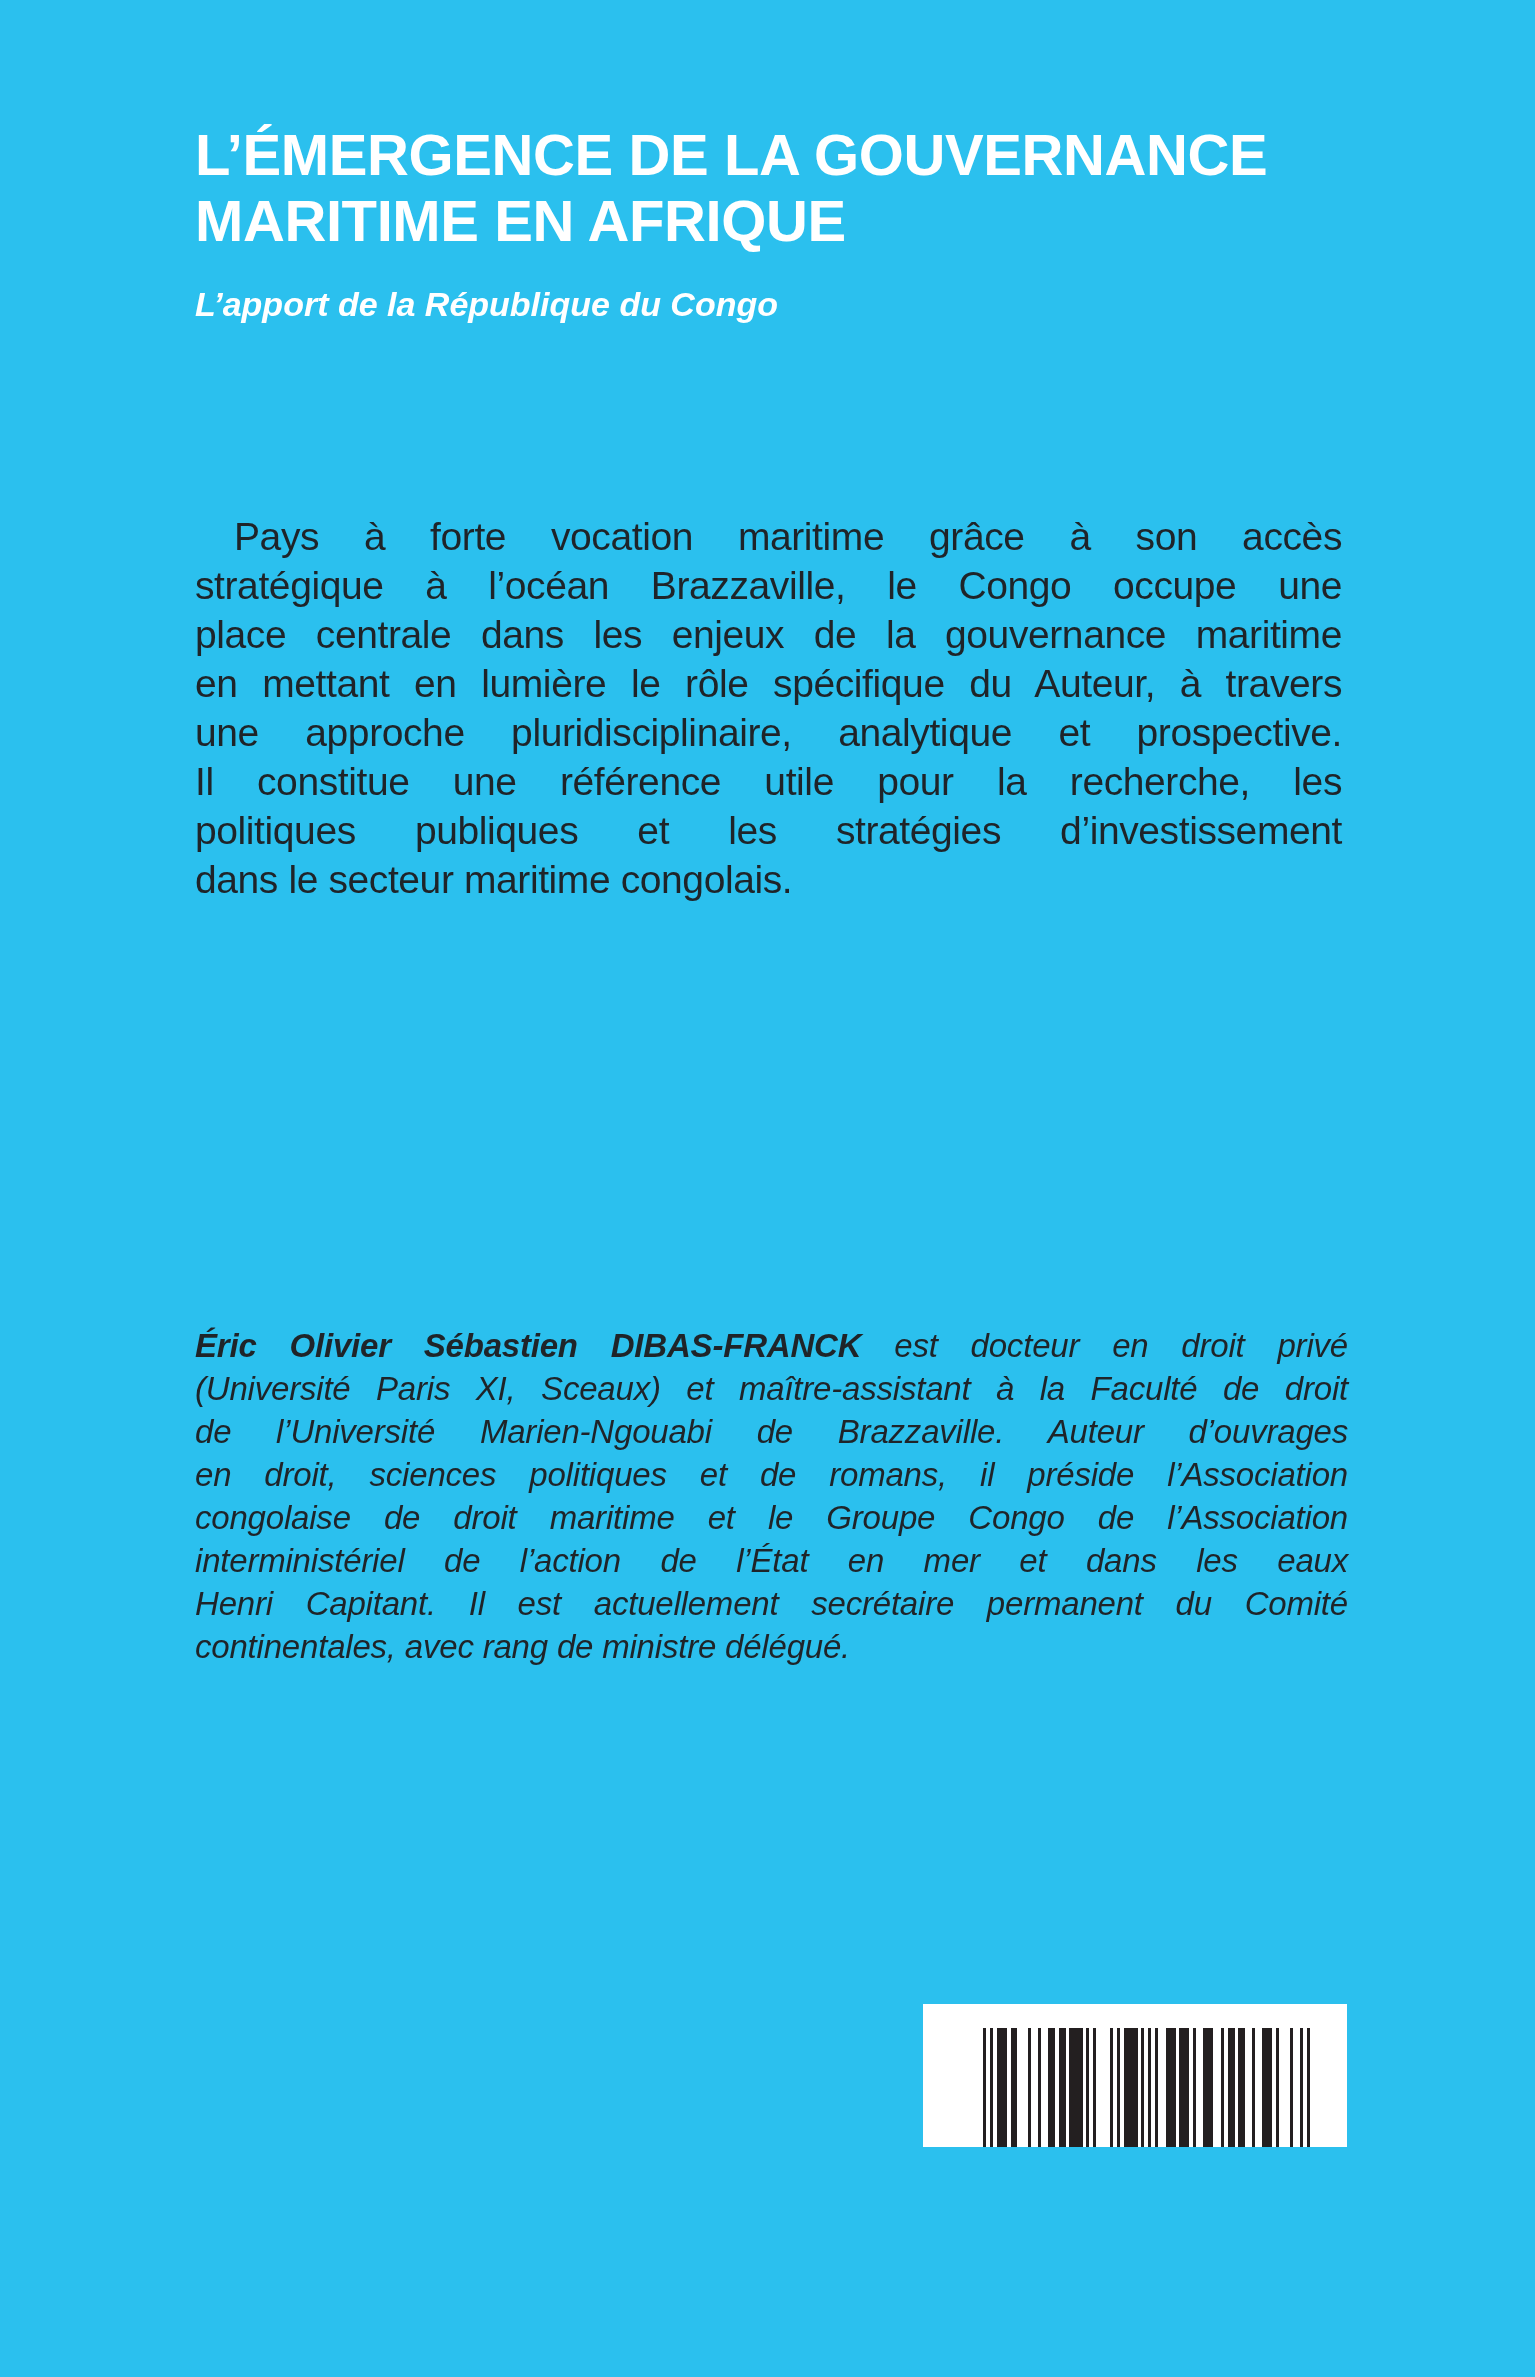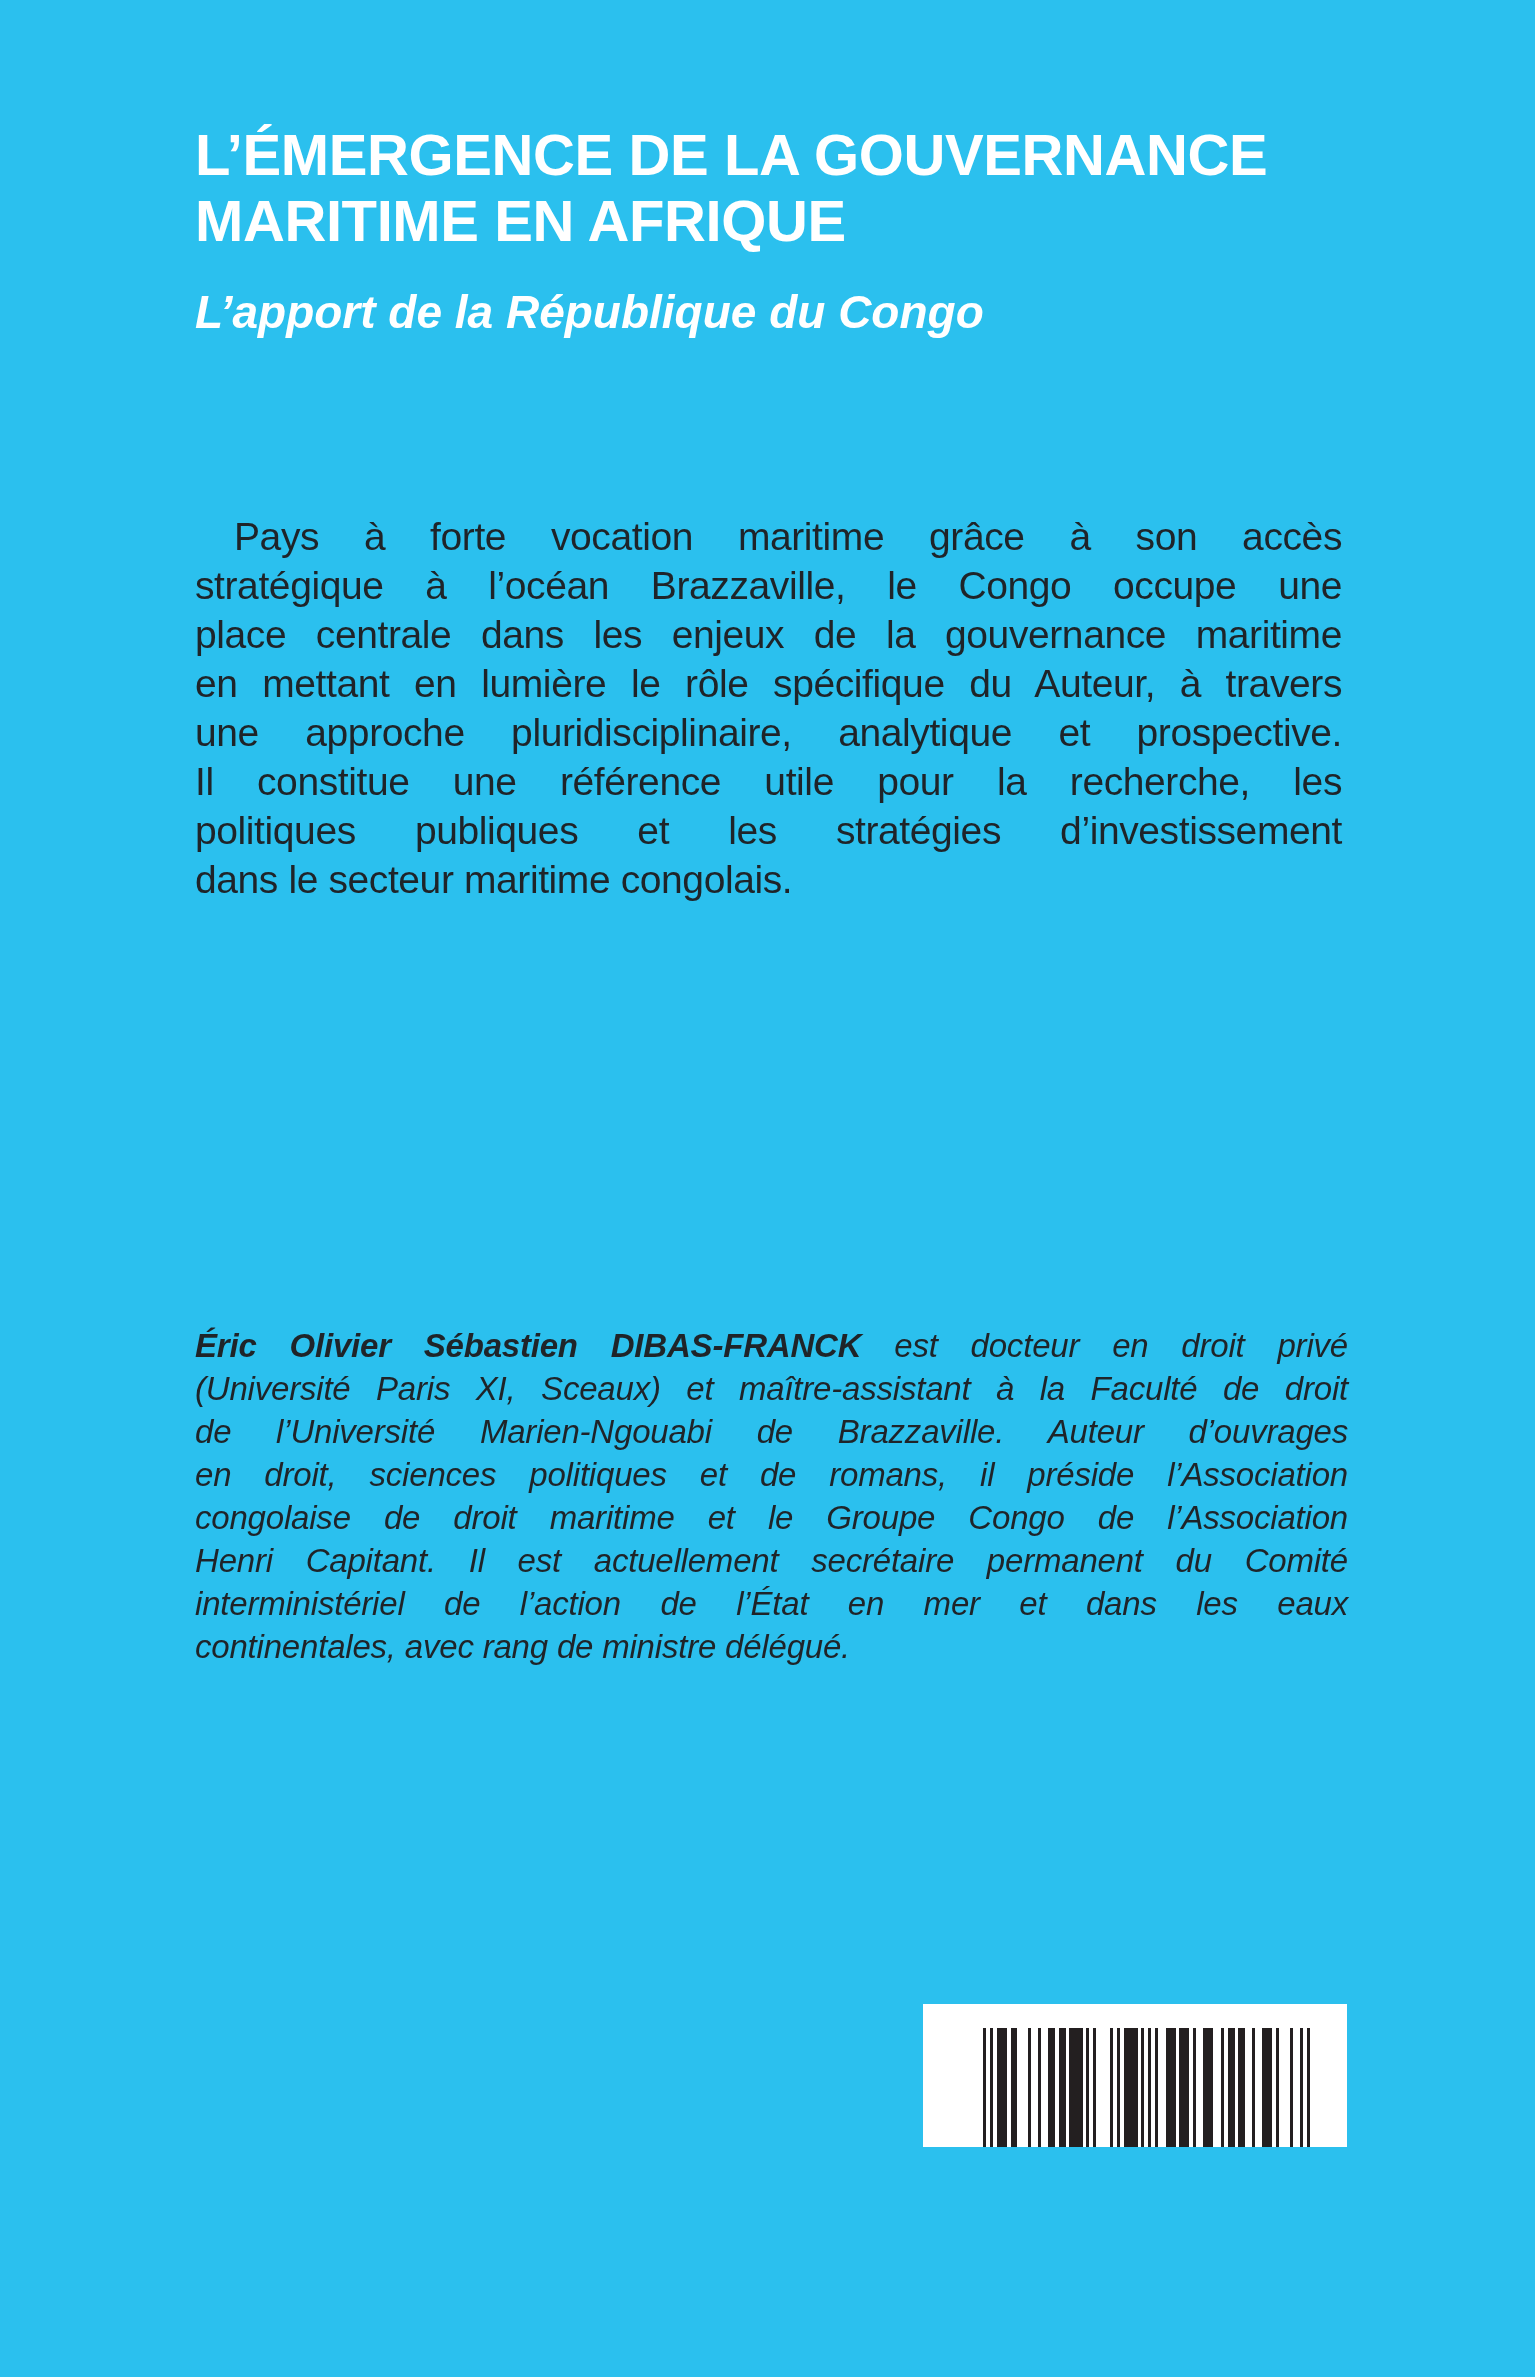--- a/index.html
+++ b/index.html
@@ -10,21 +10,21 @@
     color:var(--ink,#1f2429);
     text-decoration:underline;
   }
   .title{
     position:absolute;left:195px;top:122px;width:1191px;
     color:var(--title,#ffffff);font-weight:bold;font-size:58px;line-height:66px;
     letter-spacing:-0.4px;
   }
   .subtitle{
     position:absolute;left:195px;top:285px;width:1174px;
-    color:var(--title,#ffffff);font-weight:bold;font-style:italic;font-size:46px;
+    color:var(--title,#ffffff);font-weight:bold;font-style:italic;font-size:34px;
   }
   .synopsis{
     position:absolute;left:195px;top:512px;width:1147px;
     font-size:39px;line-height:49px;letter-spacing:-0.4px;
   }
   .synopsis .jline:first-child{text-indent:39px;}
   .bio{
     position:absolute;left:195px;top:1324px;width:1153px;
     font-size:33px;line-height:43px;font-style:italic;letter-spacing:-0.2px;
   }
@@ -75,22 +75,22 @@
       <div class="jline">politiques publiques et les stratégies d’investissement</div>
       <div class="jline last">dans le secteur maritime congolais.</div>
     </div>
 
   <div class="bio">
       <div class="jline"><span class="bold-lead">Éric Olivier Sébastien DIBAS-FRANCK</span><span> est docteur en droit privé</span></div>
       <div class="jline"><span class="bold-lead"></span><span>(Université Paris XI, Sceaux) et maître-assistant à la Faculté de droit</span></div>
       <div class="jline"><span class="bold-lead"></span><span>de l’Université Marien-Ngouabi de Brazzaville. Auteur d’ouvrages</span></div>
       <div class="jline"><span class="bold-lead"></span><span>en droit, sciences politiques et de romans, il préside l’Association</span></div>
       <div class="jline"><span class="bold-lead"></span><span>congolaise de droit maritime et le Groupe Congo de l’Association</span></div>
+      <div class="jline"><span class="bold-lead"></span><span>interministériel de l’action de l’État en mer et dans les eaux</span></div>
       <div class="jline"><span class="bold-lead"></span><span>Henri Capitant. Il est actuellement secrétaire permanent du Comité</span></div>
-      <div class="jline"><span class="bold-lead"></span><span>interministériel de l’action de l’État en mer et dans les eaux</span></div>
       <div class="jline last"><span class="bold-lead"></span><span>continentales, avec rang de ministre délégué.</span></div>
     </div>
 
   <div class="isbn">ISBN : 978-2-336-59025-7</div>
   <div class="price">34 €</div>
 
   <div class="barcode-box">
     <div class="bars" id="barcode-bars">
         <div style="left: 0px; width: 3.4px; height: 166px;"></div>
         <div style="left: 6.9px; width: 3.4px; height: 166px;"></div>

